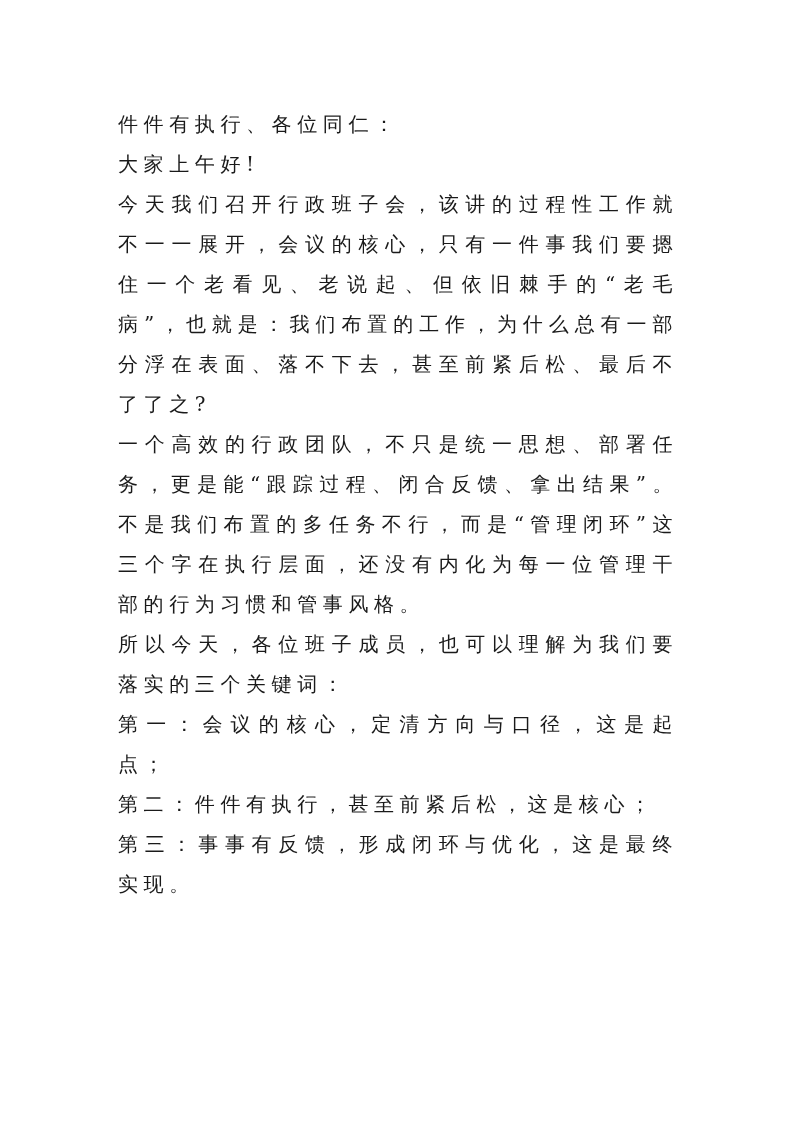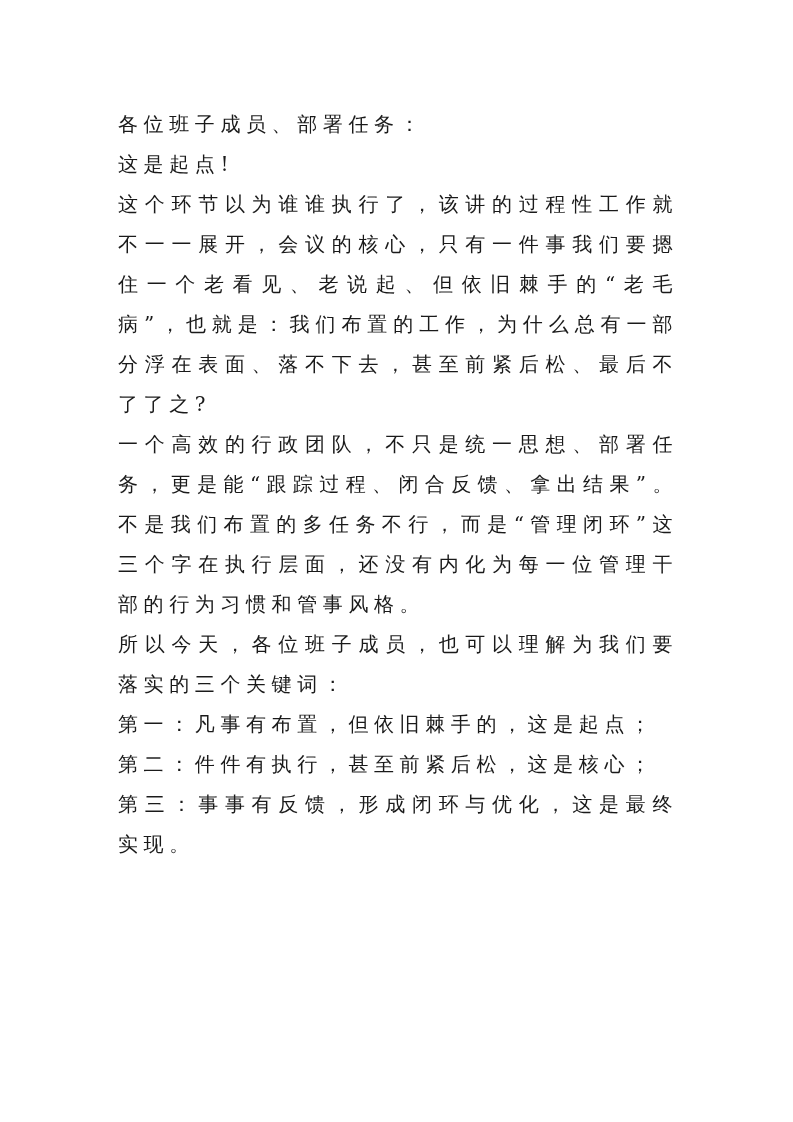--- a/index.html
+++ b/index.html
@@ -29,22 +29,22 @@
     padding: 0;
     text-align: justify;
     text-justify: inter-ideograph;
     word-break: break-all;
   }
 </style>
 </head>
 <body>
 
 <div class="page">
-  <p class="para">各位班子成员、部署任务：</p>
-  <p class="para">这是起点!</p>
-  <p class="para">这个环节以为谁谁执行了，该讲的过程性工作就不一一展开，会议的核心，只有一件事我们要摁住一个老看见、老说起、但依旧棘手的“老毛病”，也就是：我们布置的工作，为什么总有一部分浮在表面、落不下去，甚至前紧后松、最后不了了之?</p>
+  <p class="para">件件有执行、各位同仁：</p>
+  <p class="para">大家上午好!</p>
+  <p class="para">今天我们召开行政班子会，该讲的过程性工作就不一一展开，会议的核心，只有一件事我们要摁住一个老看见、老说起、但依旧棘手的“老毛病”，也就是：我们布置的工作，为什么总有一部分浮在表面、落不下去，甚至前紧后松、最后不了了之?</p>
   <p class="para">一个高效的行政团队，不只是统一思想、部署任务，更是能“跟踪过程、闭合反馈、拿出结果”。不是我们布置的多任务不行，而是“管理闭环”这三个字在执行层面，还没有内化为每一位管理干部的行为习惯和管事风格。</p>
   <p class="para">所以今天，各位班子成员，也可以理解为我们要落实的三个关键词：</p>
-  <p class="para">第一：凡事有布置，但依旧棘手的，这是起点；</p>
+  <p class="para">第一：会议的核心，定清方向与口径，这是起点；</p>
   <p class="para">第二：件件有执行，甚至前紧后松，这是核心；</p>
   <p class="para">第三：事事有反馈，形成闭环与优化，这是最终实现。</p>
 
 </div>
 
 </body></html>

